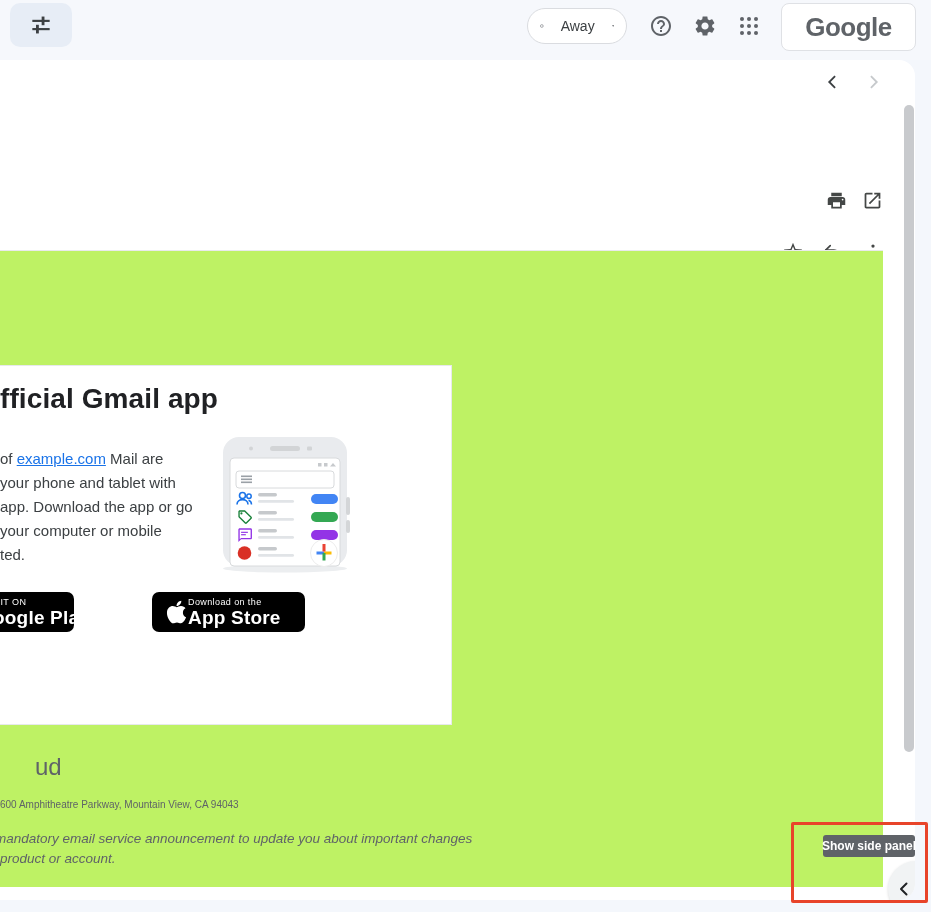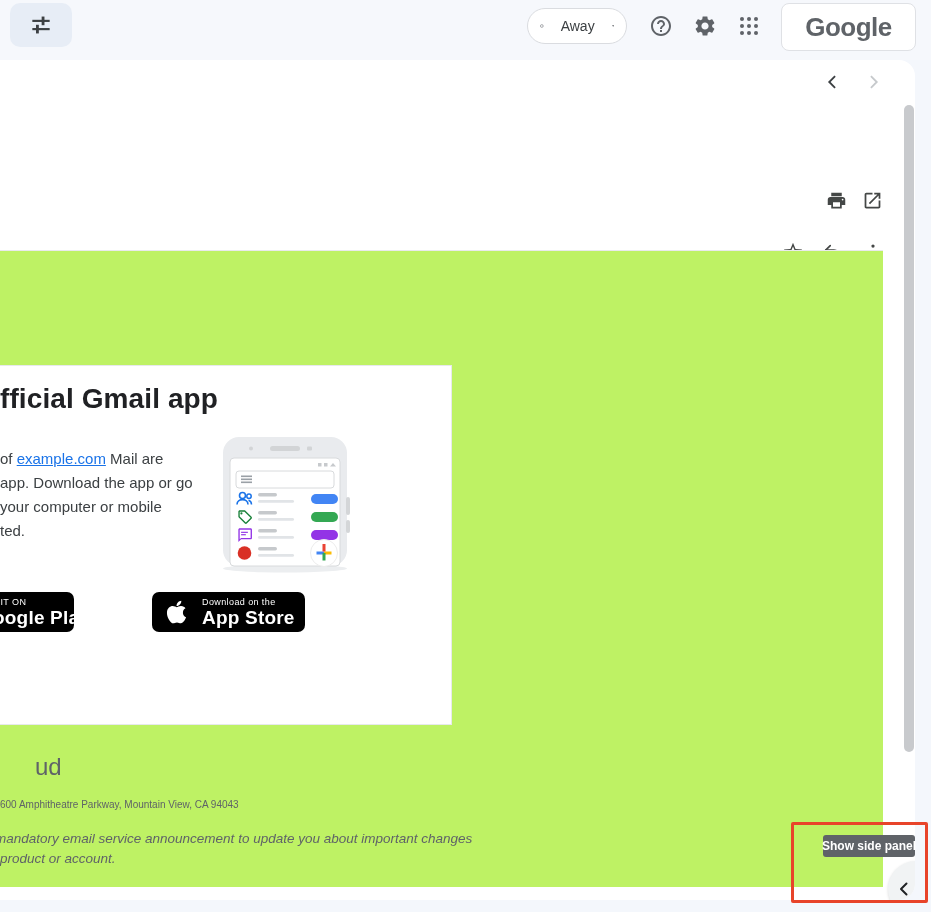--- a/index.html
+++ b/index.html
@@ -28,21 +28,21 @@
   #star-btn{left:781px;top:180px;} #reply-btn{left:821px;top:180px;} #more-btn{left:861px;top:180px;}
 
   #emailbody{left:0;top:190px;width:883px;height:636px;background:#bef264;border-top:1px solid #e9eaec;overflow:hidden;}
   #promo-card{left:-40px;top:114px;width:492px;height:360px;background:#fff;border:1px solid #e7e9ec;box-sizing:border-box;}
   #email-heading{left:0;top:132px;font-size:28px;font-weight:700;color:#202124;letter-spacing:0.1px;white-space:nowrap;}
   #email-par{left:0;top:196px;font-size:15px;line-height:24px;color:#3c4043;white-space:nowrap;}
   #email-par a{color:#1a73e8;}
   #phone{left:215px;top:184px;}
   .badge{top:341px;height:40px;background:#000;border-radius:7px;color:#fff;display:flex;align-items:center;box-sizing:border-box;cursor:pointer;}
   #play-badge{left:-62px;width:136px;padding-left:40px;}
-  #as-badge{left:152px;width:153px;padding-left:14px;gap:15px;}
+  #as-badge{left:152px;width:153px;padding-left:14px;gap:1px;}
   .badge .small{font-size:9px;letter-spacing:0.4px;line-height:11px;}
   .badge .big{font-size:19px;font-weight:600;line-height:20px;letter-spacing:0.2px;white-space:nowrap;}
   #footer-brand{left:0;top:502px;font-size:24px;color:#5f6368;padding-left:35px;}
   #footer-address{left:0;top:548px;font-size:10px;color:#5f6368;white-space:nowrap;}
   .disclaimer{font-style:italic;font-size:13.5px;color:#5f6368;white-space:nowrap;}
   #disc1{left:-5px;top:580px;} #disc2{left:0;top:600px;}
 
   #scroll-thumb{left:904px;top:45px;width:10px;height:647px;background:#c8cacd;border-radius:5px;cursor:pointer;}
   #sidepanel-btn{left:888px;top:801px;width:56px;height:56px;border-radius:50%;background:#f1f3f4;
                  box-shadow:0 1px 3px rgba(0,0,0,0.15);display:flex;align-items:center;justify-content:flex-start;
@@ -160,20 +160,21 @@
     </div>
 
     <div id="emailbody" class="abs">
 
       <div id="promo-card" class="abs"></div>
 
       <div id="email-heading" class="abs">fficial Gmail app</div>
 
       <div id="email-par" class="abs">
         <div><span>of </span><a href="#">example.com</a><span> Mail are</span></div>
+        <div>your phone and tablet with</div>
         <div>app. Download the app or go</div>
         <div>your computer or mobile</div>
         <div>ted.</div>
       </div>
 
       <svg id="phone" class="abs" width="140" height="140" viewBox="0 0 140 140">
         <ellipse cx="70" cy="133.5" rx="62" ry="4" fill="#eceef0"></ellipse>
         <rect x="8" y="2" width="124" height="129" rx="16" fill="#e9ebee"></rect>
         <rect x="131" y="62" width="4" height="18" rx="2" fill="#d4d6d8"></rect>
         <rect x="131" y="85" width="4" height="13" rx="2" fill="#d4d6d8"></rect>

